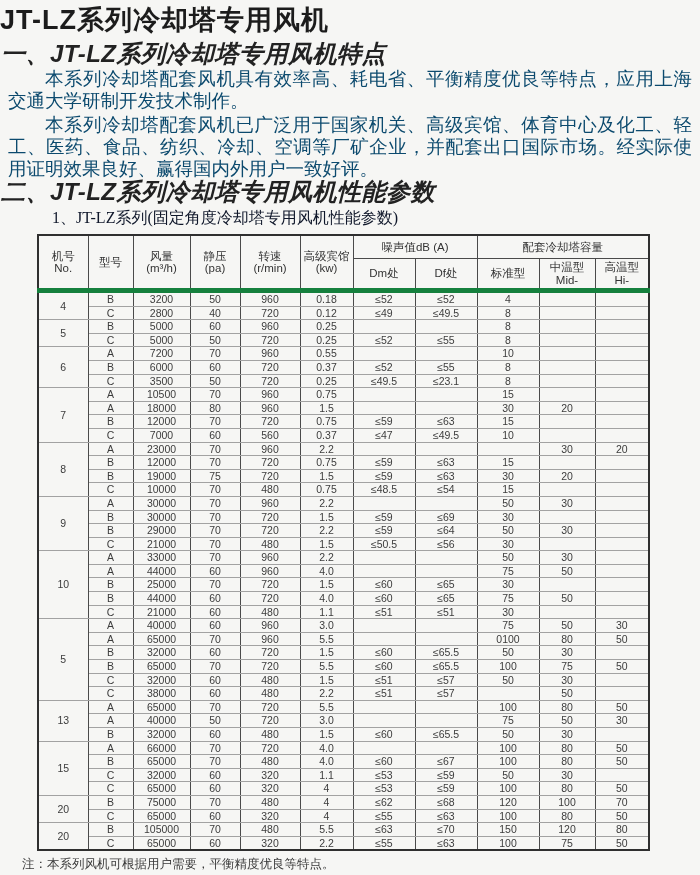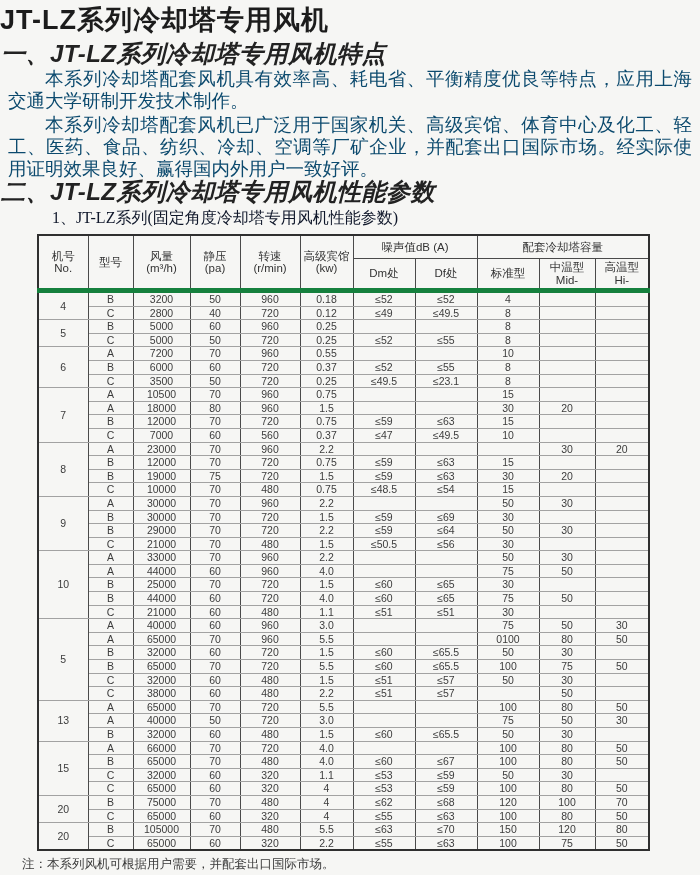--- a/index.html
+++ b/index.html
@@ -624,15 +624,15 @@
           <td>2.2</td>
           <td>≤55</td>
           <td>≤63</td>
           <td>100</td>
           <td>75</td>
           <td>50</td>
         </tr>
       </tbody>
   </table>
 
-  <div class="footnote">注：本系列风机可根据用户需要，并配套出口国际市场。</div>
+  <div class="footnote">注：本系列风机可根据用户需要，平衡精度优良等特点。</div>
 
 </div>
 
 </body></html>

